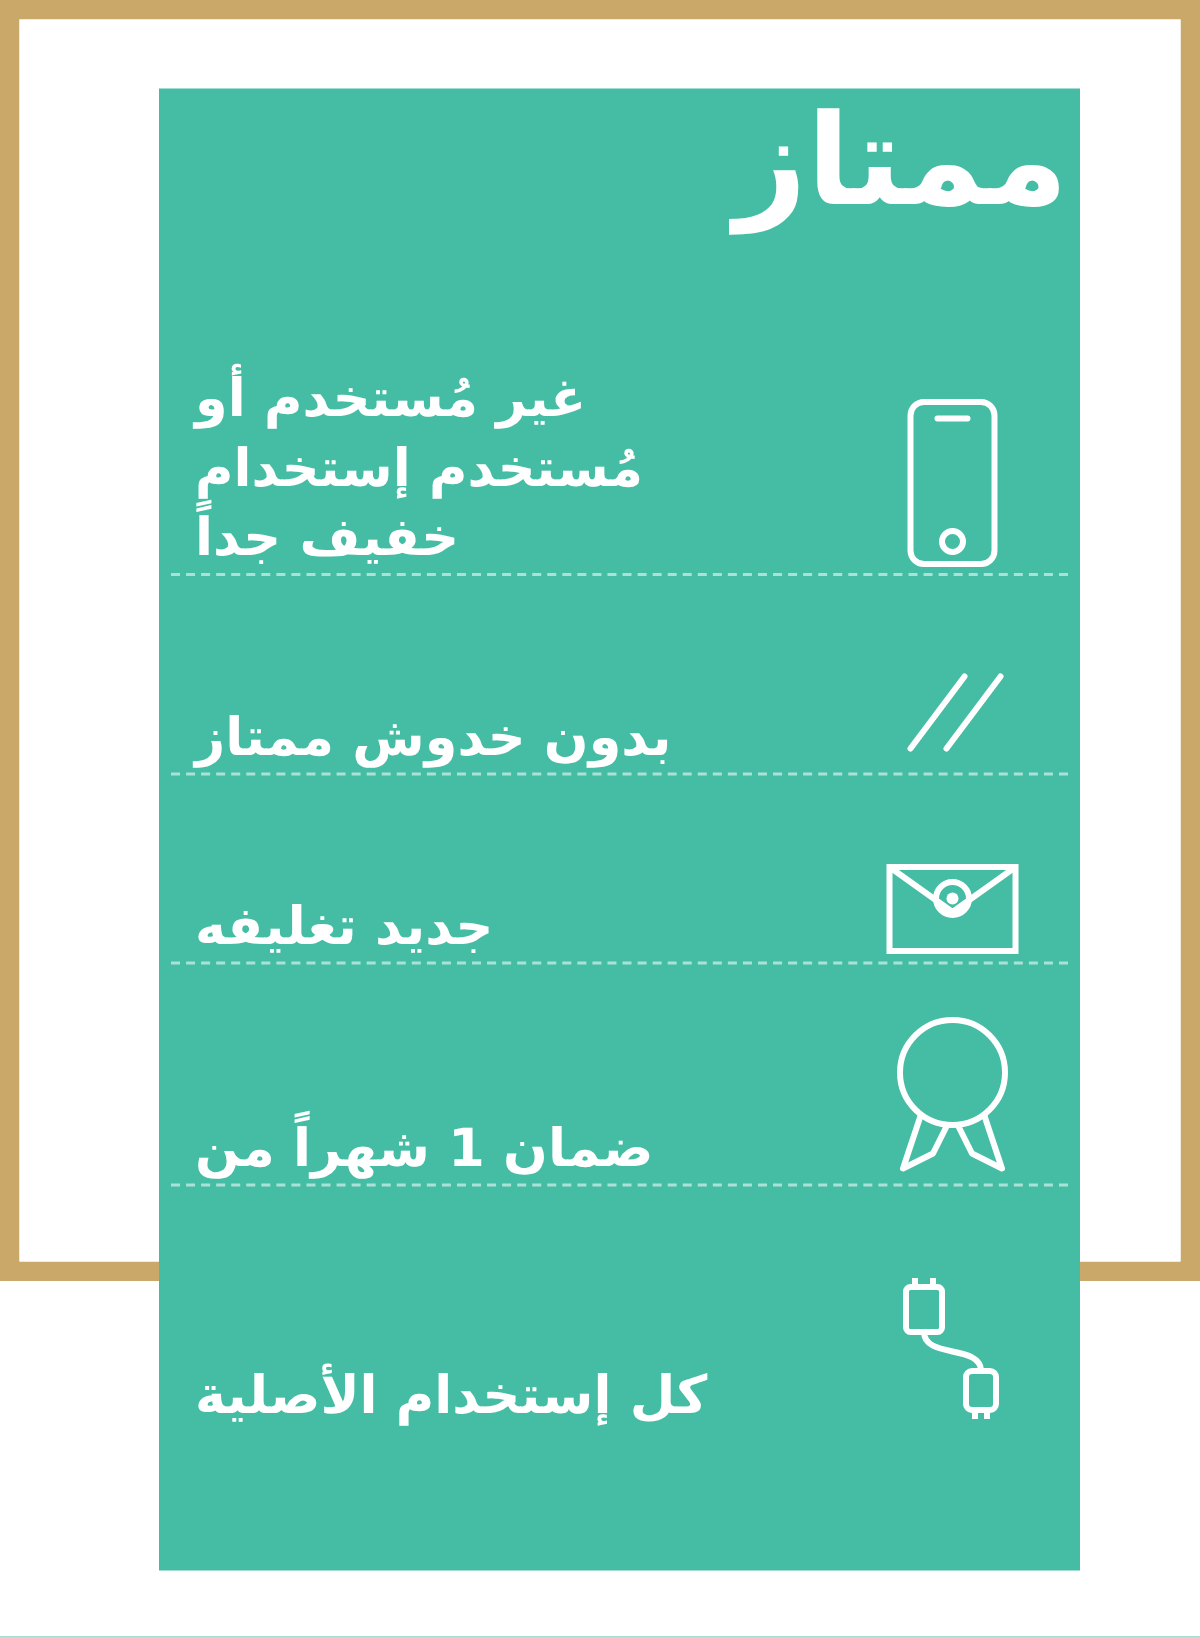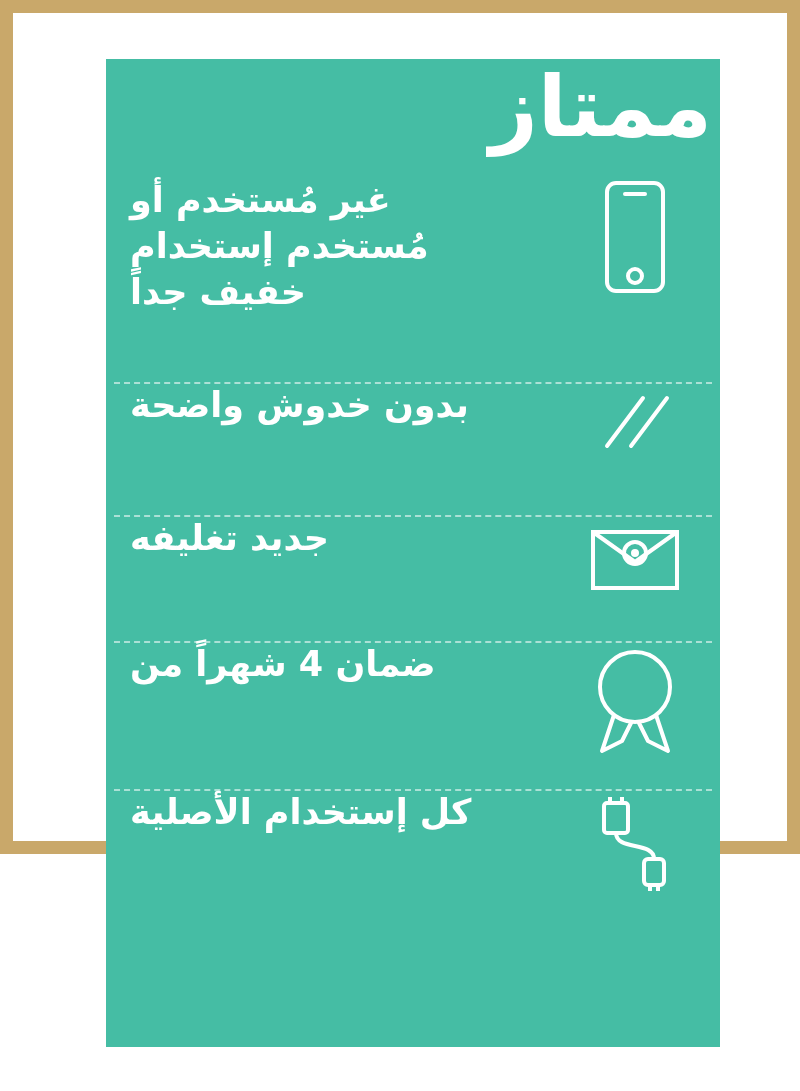--- a/index.html
+++ b/index.html
@@ -55,21 +55,21 @@
     white-space: nowrap;
   }
   .rows {
     flex: 1 1 auto;
     display: flex;
     flex-direction: column;
   }
   .row {
     display: flex;
     flex-direction: row;
-    align-items: flex-start;
+    align-items: flex-end;
     justify-content: flex-start;
     padding: 0 10px 0 10px;
     box-sizing: border-box;
     position: relative;
   }
   .row + .row::before {
     content: "";
     position: absolute;
     top: 0;
     right: 8px;
@@ -129,21 +129,21 @@
         <div class="row-text">غير مُستخدم أو مُستخدم إستخدام خفيف جداً</div>
       </div>
 
       <div class="row r2">
         <div class="row-icon">
           <svg width="100" height="80" viewBox="0 0 100 80" fill="none" stroke="#ffffff" stroke-width="4" stroke-linecap="round">
             <line x1="22" y1="64" x2="58" y2="16"></line>
             <line x1="46" y1="64" x2="82" y2="16"></line>
           </svg>
         </div>
-        <div class="row-text">بدون خدوش واضحة</div>
+        <div class="row-text">بدون خدوش ممتاز</div>
       </div>
 
       <div class="row r3">
         <div class="row-icon">
           <svg width="110" height="80" viewBox="0 0 110 80" fill="none" stroke="#ffffff" stroke-width="4">
             <rect x="13" y="17" width="84" height="56"></rect>
             <polyline points="13,17 55,47 97,17"></polyline>
             <circle cx="55" cy="38" r="11"></circle>
             <circle cx="55" cy="38" r="4" fill="#ffffff" stroke="none"></circle>
           </svg>
@@ -152,21 +152,21 @@
       </div>
 
       <div class="row r4">
         <div class="row-icon">
           <svg width="110" height="120" viewBox="0 0 110 120" fill="none" stroke="#ffffff" stroke-width="4" stroke-linejoin="round">
             <circle cx="55" cy="46" r="35"></circle>
             <path d="M34 74 L22 110 L42 100 L52 80"></path>
             <path d="M76 74 L88 110 L68 100 L58 80"></path>
           </svg>
         </div>
-        <div class="row-text">ضمان 4 شهراً من</div>
+        <div class="row-text">ضمان 1 شهراً من</div>
       </div>
 
       <div class="row r5">
         <div class="row-icon">
           <svg width="110" height="110" viewBox="0 0 110 110" fill="none" stroke="#ffffff" stroke-width="4" stroke-linejoin="round">
             <rect x="24" y="14" width="24" height="30" rx="3"></rect>
             <line x1="30" y1="8" x2="30" y2="14"></line>
             <line x1="42" y1="8" x2="42" y2="14"></line>
             <path d="M36 44 C36 62 74 52 74 70"></path>
             <rect x="64" y="70" width="20" height="26" rx="4"></rect>

